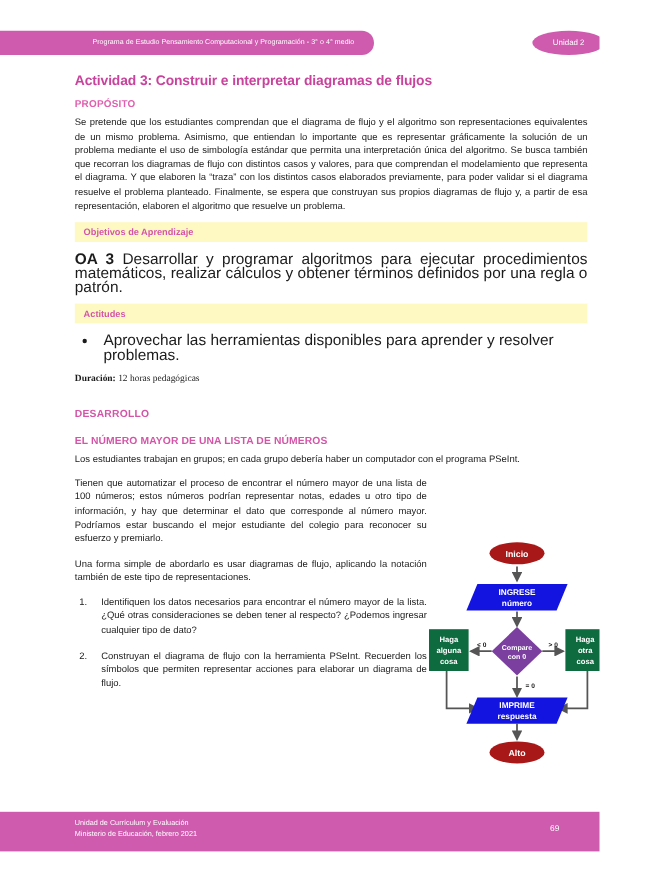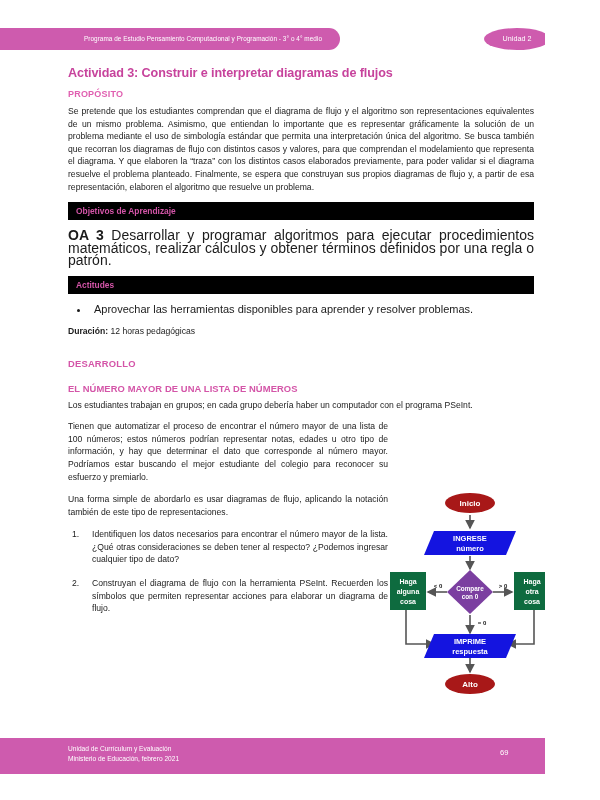--- a/index.html
+++ b/index.html
@@ -73,50 +73,51 @@
     margin: 0 0 6px 0;
   }
   p.body {
     margin: 0 0 9px 0;
     font-size: 8.6px;
     line-height: 12.6px;
     color: #1b1b1b;
     text-align: justify;
   }
   .sec-band {
-    background: #000000;
+    background: #fef9c3;
     color: #d455a8;
     font-size: 8.4px;
     font-weight: bold;
     padding: 4px 8px;
     margin: 4px 0 9px 0;
   }
   .oa {
     margin: 0 0 9px 0;
     font-size: 14px;
     line-height: 12.6px;
     color: #1b1b1b;
     text-align: justify;
   }
   .oa b { font-weight: bold; }
   ul.att {
     margin: 0 0 10px 0;
     padding-left: 22px;
     list-style: disc;
   }
   ul.att li {
-    font-size: 11px;
+    font-size: 14px;
     line-height: 12.6px;
     color: #1b1b1b;
     padding-left: 4px;
   }
   .dur {
     margin: 0 0 22px 0;
     font-size: 8.6px;
     color: #1b1b1b;
+    font-family: Liberation Serif, serif;
   }
   .dur b { font-weight: bold; }
   .dev-head {
     color: #d455a8;
     font-size: 9.4px;
     font-weight: bold;
     letter-spacing: 0.2px;
     margin: 0 0 14px 0;
   }
   .sub-head {

